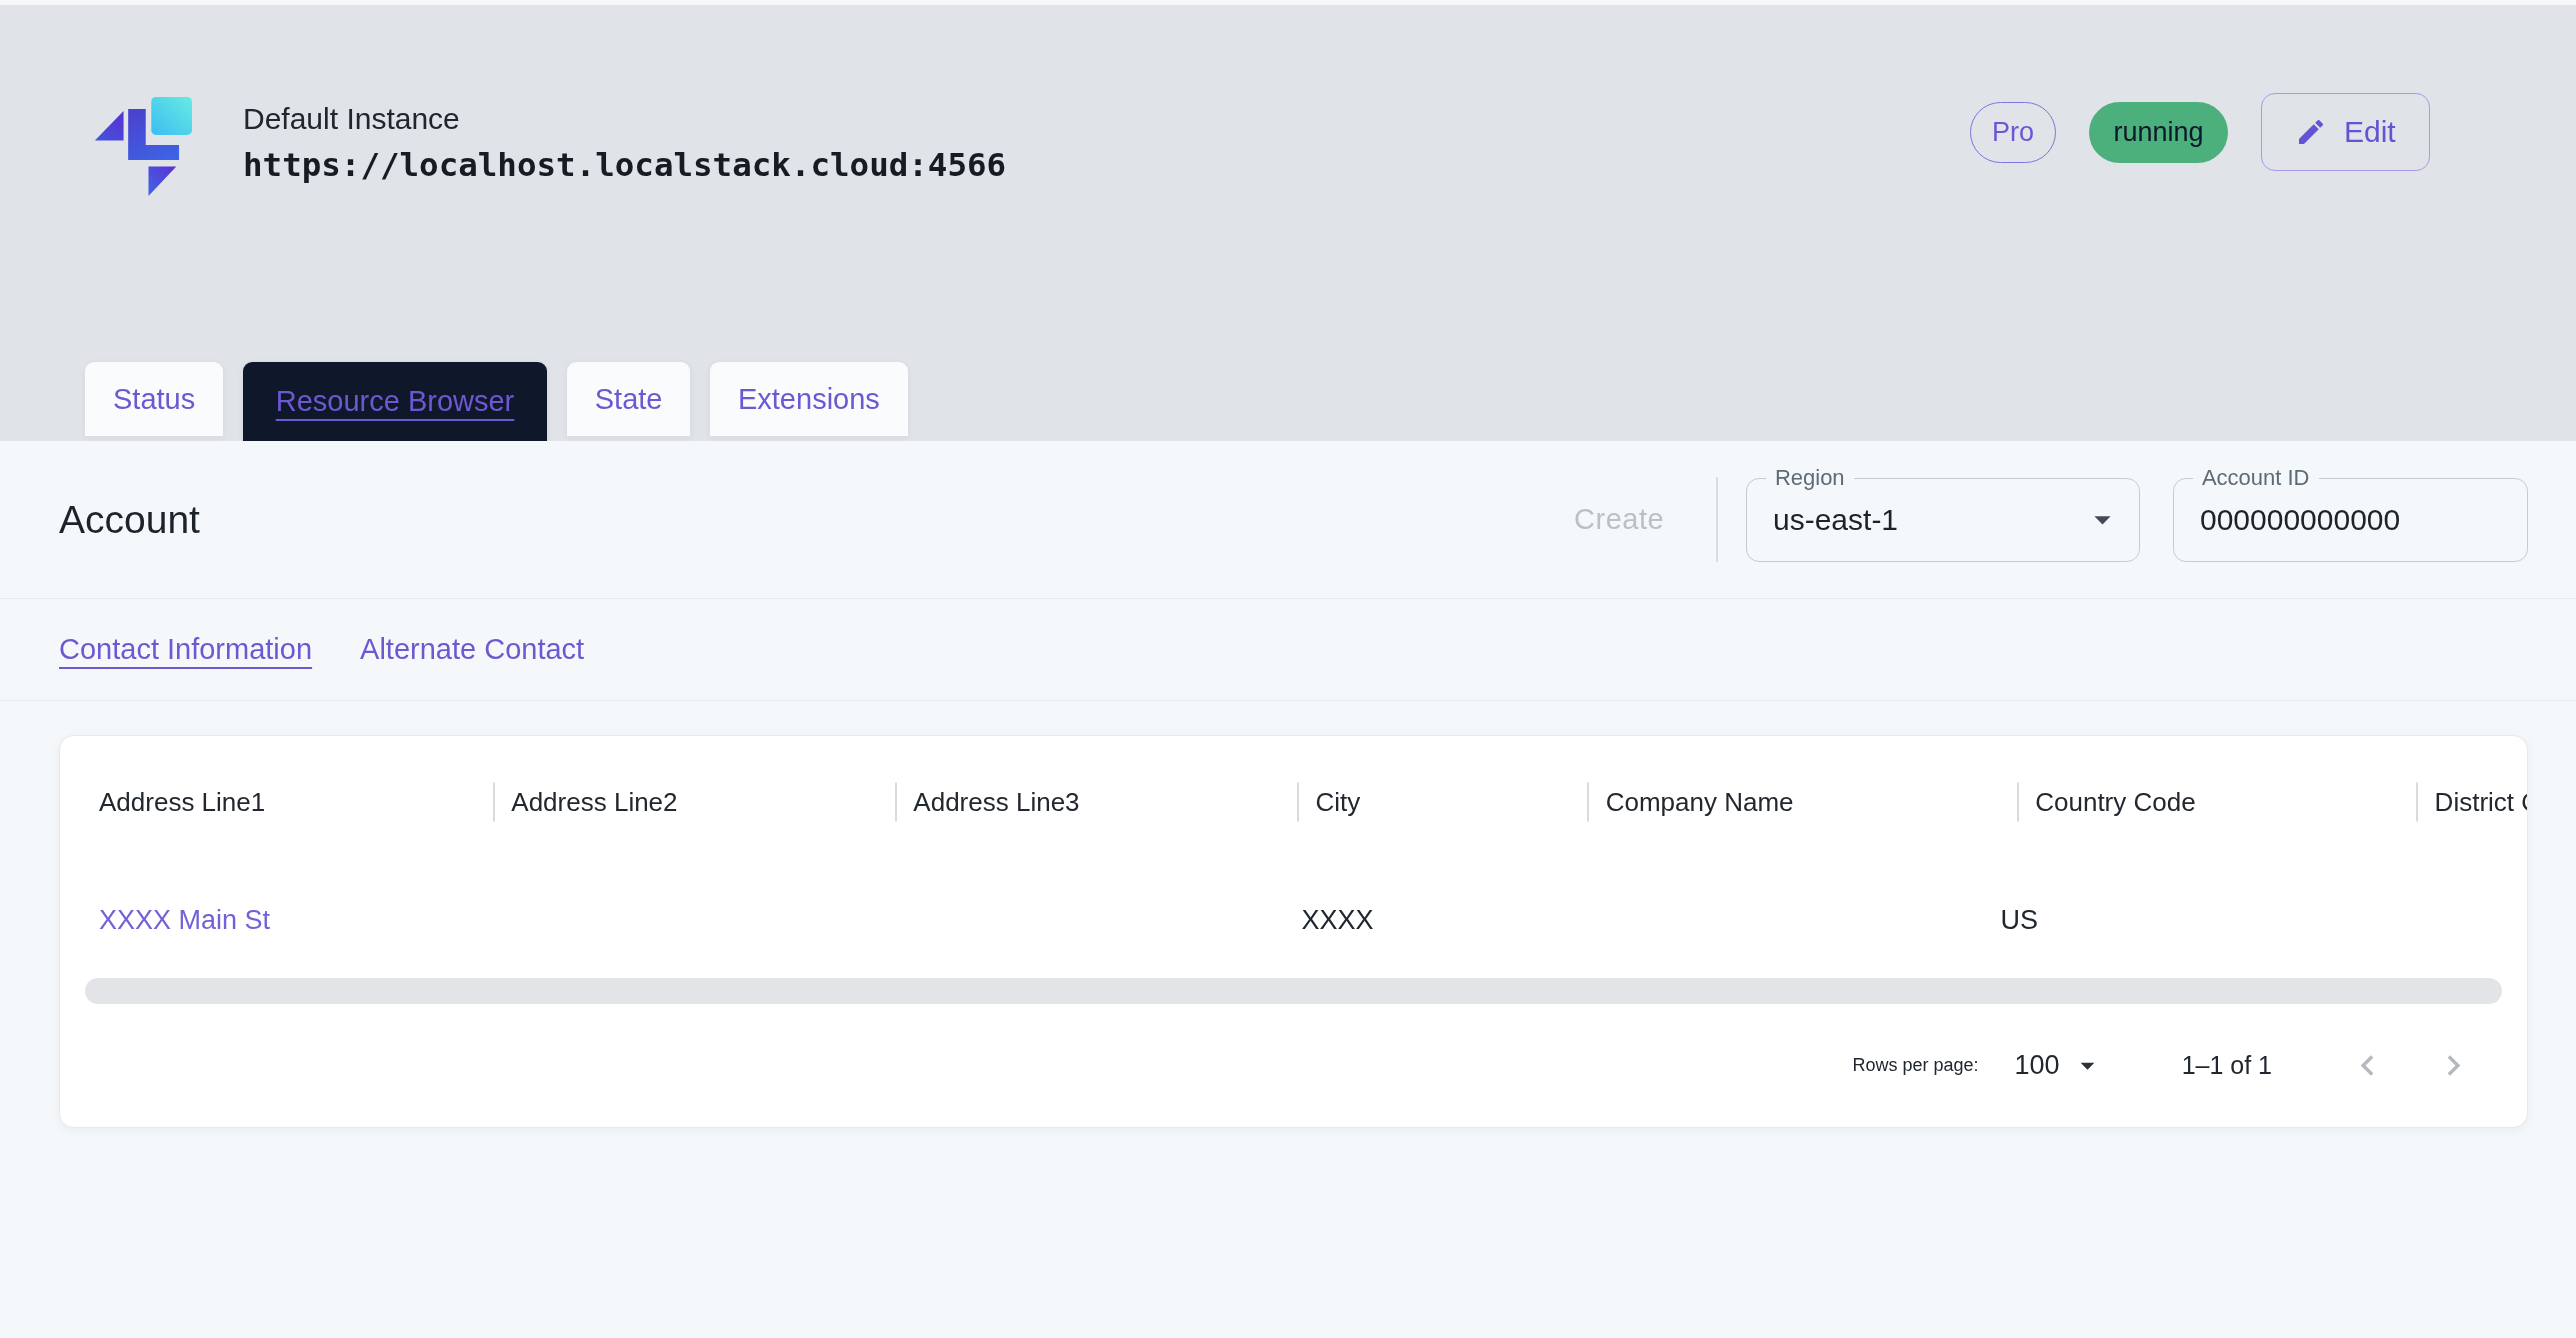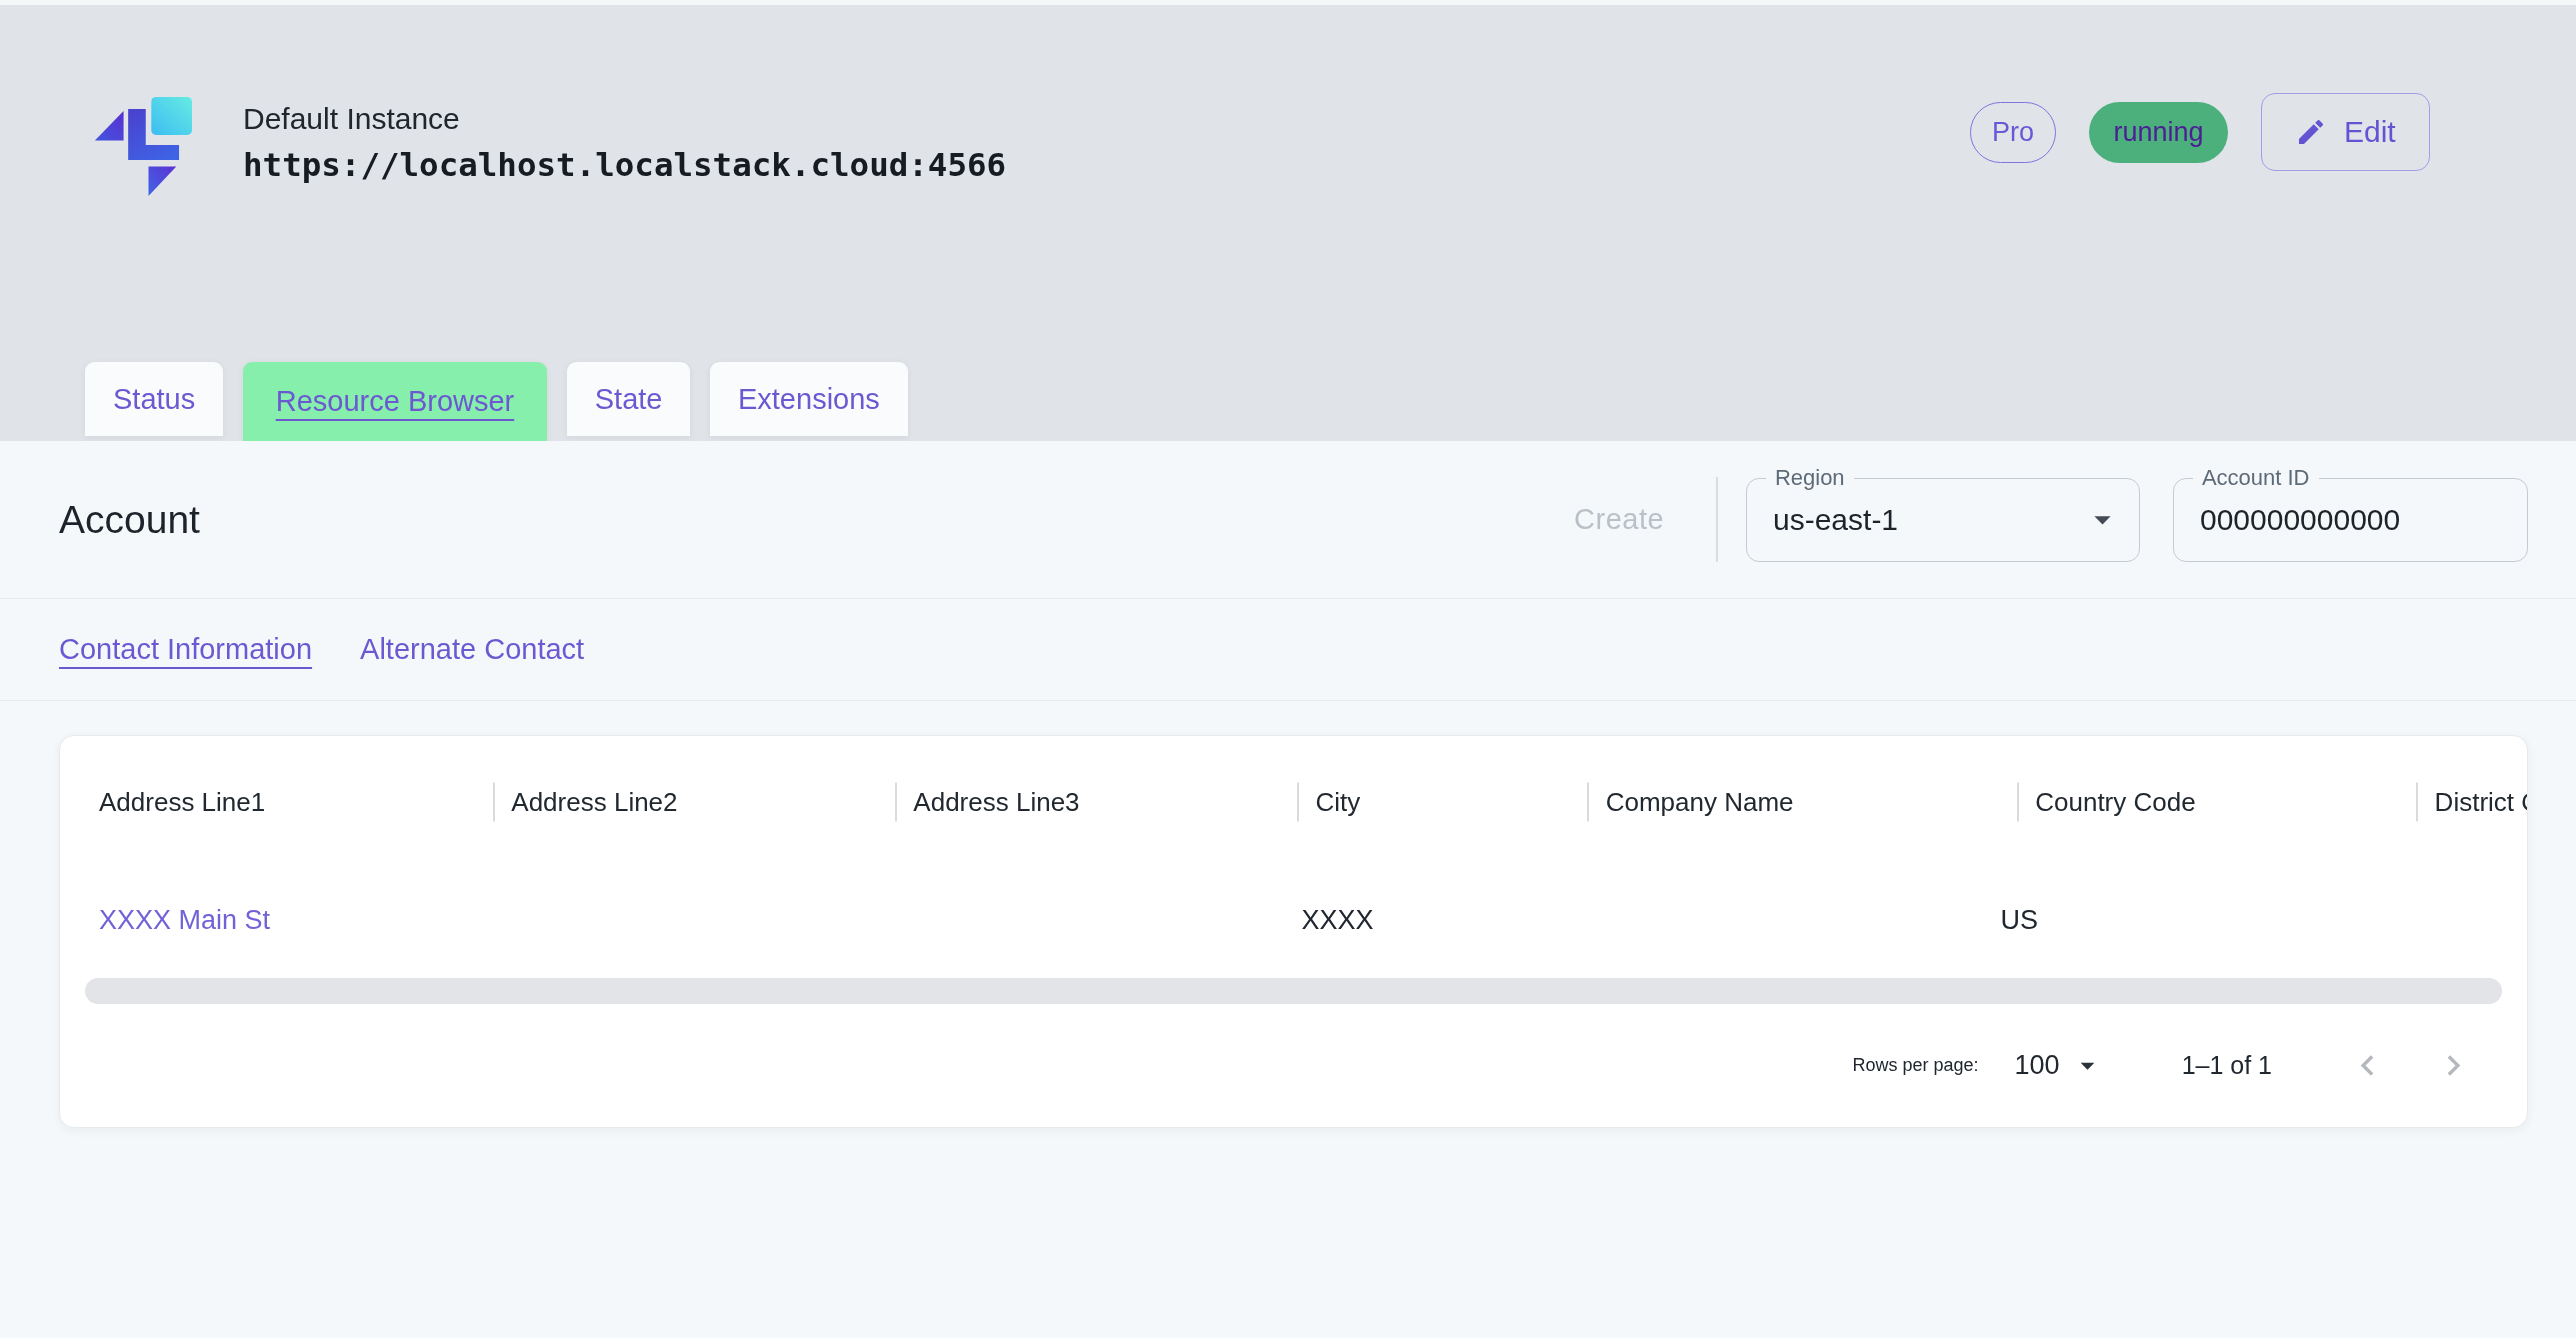--- a/index.html
+++ b/index.html
@@ -13,31 +13,31 @@
   .hero { position:absolute; top:0; left:0; width:100%; height:441px; background:#e0e3e7; }
   .top-strip { position:absolute; top:0; left:0; width:100%; height:4.6px; background:#f6f7f8; }
   .logo { position:absolute; left:93px; top:96px; width:99px; height:101px; }
   .hero-text { position:absolute; left:243px; top:97px; }
   .inst-title { font-size:30px; line-height:43px; color:#20262e; }
   .inst-url { font-family:"DejaVu Sans Mono", monospace; font-weight:bold; font-size:32.5px; line-height:50px; color:#171c23; }
   .inst-sub { font-size:31px; color:#20262e; margin-top:37px; }
   .hero-badges { position:absolute; right:146px; top:92px; height:80px; display:flex; align-items:center; gap:33px; }
   .chip { display:flex; align-items:center; justify-content:center; font-size:27px; border-radius:31px; }
   .chip-pro { width:86px; height:61px; border:1.9px solid #8373e0; color:#6a57d8; background:transparent; }
-  .chip-running { width:139px; height:61px; background:#4cb07c; color:#4c1d95; }
+  .chip-running { width:139px; height:61px; background:#4cb07c; color:#0f172a; }
   .edit-btn { display:flex; align-items:center; justify-content:center; gap:16.7px; width:169px; height:78px;
     border:1.9px solid #a79ae8; border-radius:14px; background:transparent; color:#6453d3; font-size:30px;
     font-family:inherit; cursor:pointer; }
   .edit-btn svg { width:32px; height:32px; fill:#6453d3; }
   
   .tabs { position:absolute; left:85px; top:362px; display:flex; gap:19.5px; align-items:flex-start; }
   .tab { height:74px; padding:0 28px; display:flex; align-items:center; justify-content:center;
     background:#f9fbfc; color:#6c59d2; font-size:29px; border-radius:9.3px 9.3px 0 0;
     box-shadow:0 1.9px 7.4px rgba(40,50,70,0.06); cursor:pointer; white-space:nowrap; }
-  .tab.active { height:79px; padding:0 33px; background:#86efac;
+  .tab.active { height:79px; padding:0 33px; background:#0f172a;
     text-decoration:underline; text-underline-offset:8.4px; text-decoration-thickness:2.3px; }
   
   .content { position:absolute; top:441px; left:0; right:0; bottom:0; background:#f5f8fa; }
   .toolbar { height:158px; display:flex; align-items:center; padding:0 48px 0 59px; border-bottom:1.9px solid #e9ebee; }
   .page-title { font-size:39px; font-weight:400; color:#1d232b; flex:1; }
   .create-btn { border:none; background:none; font-family:inherit; font-size:29px; font-weight:500;
     color:#b9c0c8; margin-right:52px; letter-spacing:0.5px; cursor:default; }
   .vdiv { width:1.9px; height:85px; background:#d9dde1; margin-right:28px; }
   .field { position:relative; height:84px; border:1.9px solid #c4cbd3; border-radius:13px;
     display:flex; align-items:center; padding-left:26px; background:transparent; }

